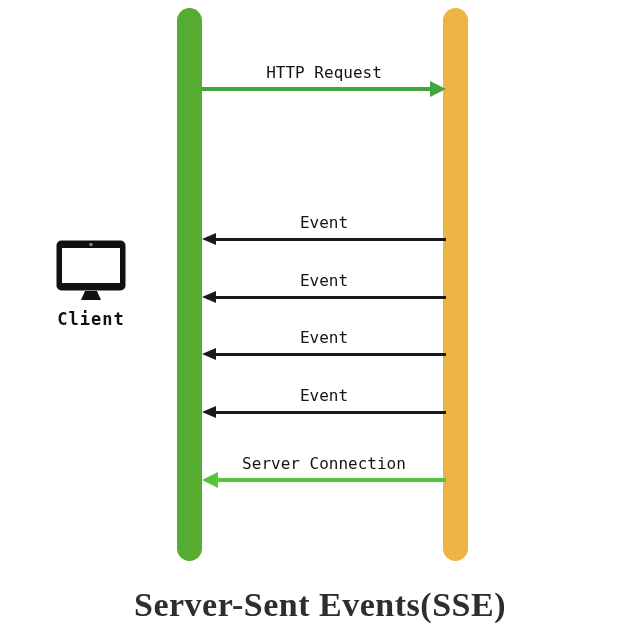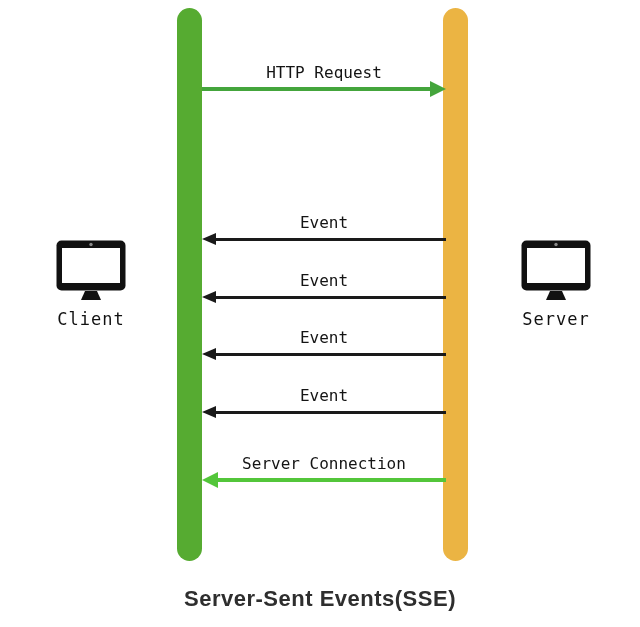--- a/index.html
+++ b/index.html
@@ -6,71 +6,62 @@
   .stage{position:relative;width:640px;height:627px;background:#fff;overflow:hidden;
          font-family:"DejaVu Sans Mono","Liberation Mono",monospace;}
   .lifeline{position:absolute;top:8px;width:25px;height:553px;border-radius:13px;background:var(--c);}
   .lifeline.client{left:177px;}
   .lifeline.server{left:443px;}
 
   .actor{position:absolute;width:110px;text-align:center;}
   .actor.client{left:36px;top:240px;}
   .actor.server{left:501px;top:240px;}
   .actor svg{display:block;margin:0 auto;}
-  .actor-label{margin-top:9px;font-size:17px;color:#111;letter-spacing:1px;}
+  .actor-label{margin-top:9px;font-size:17px;color:#111;letter-spacing:1px;font-weight:bold;}
 
   .message{position:absolute;left:202px;width:244px;height:42px;}
   .msg-label{position:absolute;top:0;left:0;right:0;text-align:center;
              font-size:16px;color:#141414;white-space:nowrap;}
   .arrow{position:absolute;top:18px;left:0;right:0;height:16px;}
   .arrow .line{position:absolute;background:var(--c);}
   .arrow.colored .line{top:6px;height:4px;}
   .arrow.black .line{top:7px;height:3px;}
   .arrow .head{position:absolute;width:0;height:0;top:0;}
   
   .arrow.left .line{left:12px;right:0;}
   .arrow.left .head{left:0;border-top:8px solid transparent;border-bottom:8px solid transparent;
                     border-right:16px solid var(--c);}
   .arrow.black.left .head{top:2px;border-top-width:6px;border-bottom-width:6px;border-right-width:14px;}
   
   .arrow.right .line{left:0;right:12px;}
   .arrow.right .head{right:0;border-top:8px solid transparent;border-bottom:8px solid transparent;
                      border-left:16px solid var(--c);}
 
   .title{position:absolute;left:0;right:0;top:586px;text-align:center;
-         font-family:Liberation Sans, sans-serif;
-         font-weight:bold;font-size:22px;color:var(--c);letter-spacing:0.5px;}
+         font-family:Liberation Serif, serif;
+         font-weight:bold;font-size:34px;color:var(--c);letter-spacing:0.5px;}
 </style>
 </head>
 <body>
 
 <div class="stage">
 
   <div class="lifeline client" style="--c: #56ab31;"></div>
   <div class="lifeline server" style="--c: #ebb443;"></div>
 
   <div class="actor client">
     <svg width="70" height="60" viewBox="0 0 70 60">
       <rect x="0.5" y="0.5" width="69" height="50" rx="5" fill="#111"></rect>
       <rect x="6" y="8" width="58" height="35" fill="#fff"></rect>
       <circle cx="35" cy="4.5" r="1.7" fill="#8a8a8a"></circle>
       <polygon points="29,51 41,51 45,60 25,60" fill="#111"></polygon>
     </svg>
     <div class="actor-label">Client</div>
   </div>
 
-  <div class="actor server">
-    <svg width="70" height="60" viewBox="0 0 70 60">
-      <rect x="0.5" y="0.5" width="69" height="50" rx="5" fill="#111"></rect>
-      <rect x="6" y="8" width="58" height="35" fill="#fff"></rect>
-      <circle cx="35" cy="4.5" r="1.7" fill="#8a8a8a"></circle>
-      <polygon points="29,51 41,51 45,60 25,60" fill="#111"></polygon>
-    </svg>
-    <div class="actor-label">Server</div>
-  </div>
 
   <div class="message" style="top:63px">
     <div class="msg-label">HTTP Request</div>
     <div class="arrow right colored" style="--c: #44a53c;">
       <div class="line"></div>
       <div class="head"></div>
     </div>
   </div>
 
 

